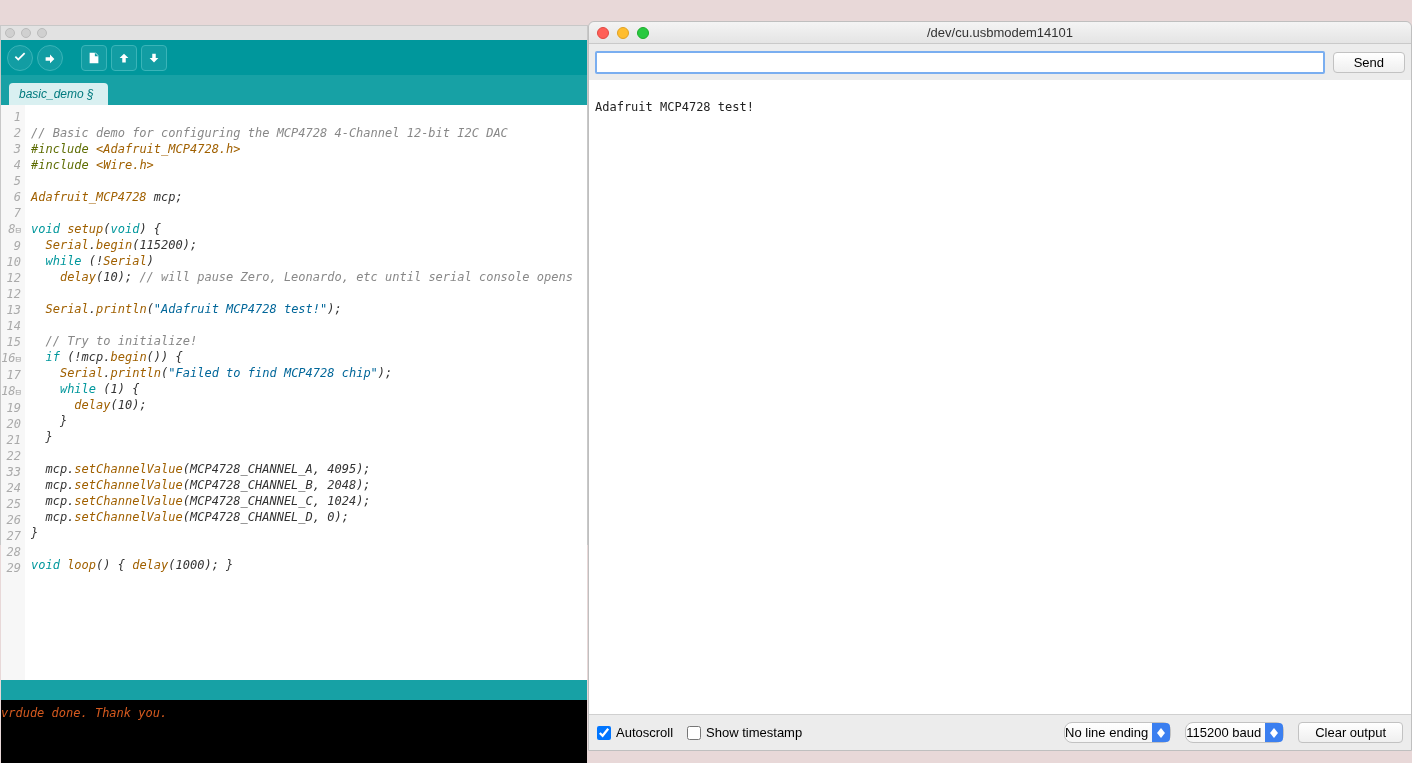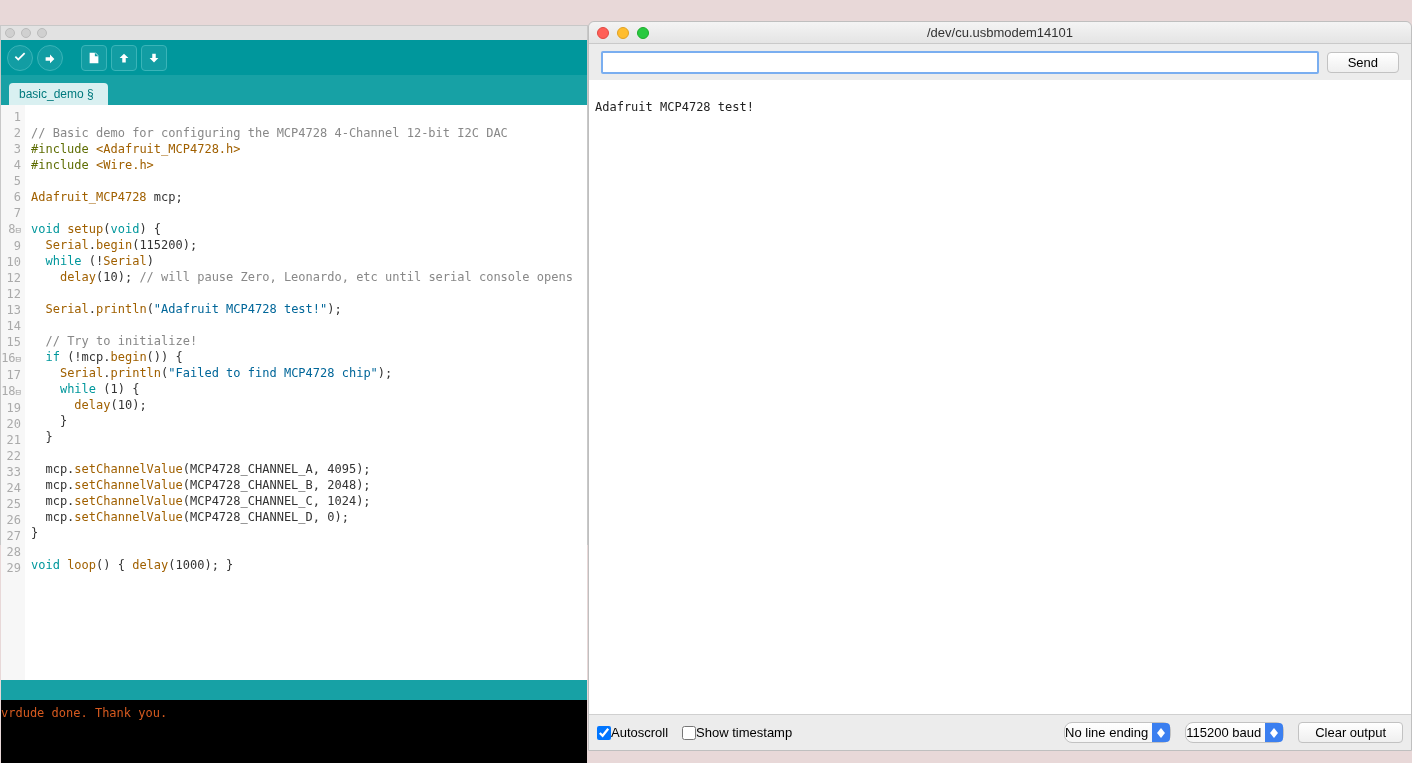--- a/index.html
+++ b/index.html
@@ -15,20 +15,21 @@
 
 
 .ide-window {
   position: absolute;
   left: 0;
   top: 25px;
   width: 588px;
   height: 520px;
   background: #fef9c3;
   border: 1px solid #c8c8c8;
+  font-style: italic;
 }
 .ide-titlebar {
   height: 14px;
   background: #e2e2e2;
   display: flex;
   align-items: center;
   padding-left: 4px;
   gap: 6px;
 }
 .tb-dot { width: 10px; height: 10px; border-radius: 50%; background: #d0d0d0; border: 1px solid #bbb; }
@@ -136,21 +137,21 @@
 .mon-dot { width: 12px; height: 12px; border-radius: 50%; }
 .mon-dot.r { background: #ff5f57; border: 0.5px solid #e14942; }
 .mon-dot.y { background: #ffbd2e; border: 0.5px solid #e1a123; }
 .mon-dot.g { background: #28c940; border: 0.5px solid #1dad2b; }
 .mon-title { margin: 0 auto; font-size: 13px; color: #333; }
 .mon-sendrow {
   height: 36px;
   background: #ececec;
   display: flex;
   align-items: center;
-  padding: 0 12px;
+  padding: 0 6px;
   gap: 8px;
 }
 .mon-input {
   flex: 1;
   height: 23px;
   border: 2px solid #7aaef0;
   border-radius: 2px;
   padding-left: 4px;
   font-size: 13px;
   background: #fff;
@@ -173,21 +174,21 @@
 }
 .mon-bottom {
   height: 36px;
   background: #ececec;
   border-top: 1px solid #d0d0d0;
   display: flex;
   align-items: center;
   padding: 0 8px;
   gap: 14px;
 }
-.chk { display: flex; align-items: center; font-size: 13px; }
+.chk { display: flex; align-items: center; gap: 5px; font-size: 13px; }
 .chk input { width: 14px; height: 14px; }
 .mon-bottom .spacer { flex: 1; }
 .mac-select {
   position: relative;
   display: inline-flex;
   align-items: center;
   height: 21px;
   background: linear-gradient(#fff,#f5f5f5);
   border: 1px solid #c2c2c2;
   border-radius: 8px;

